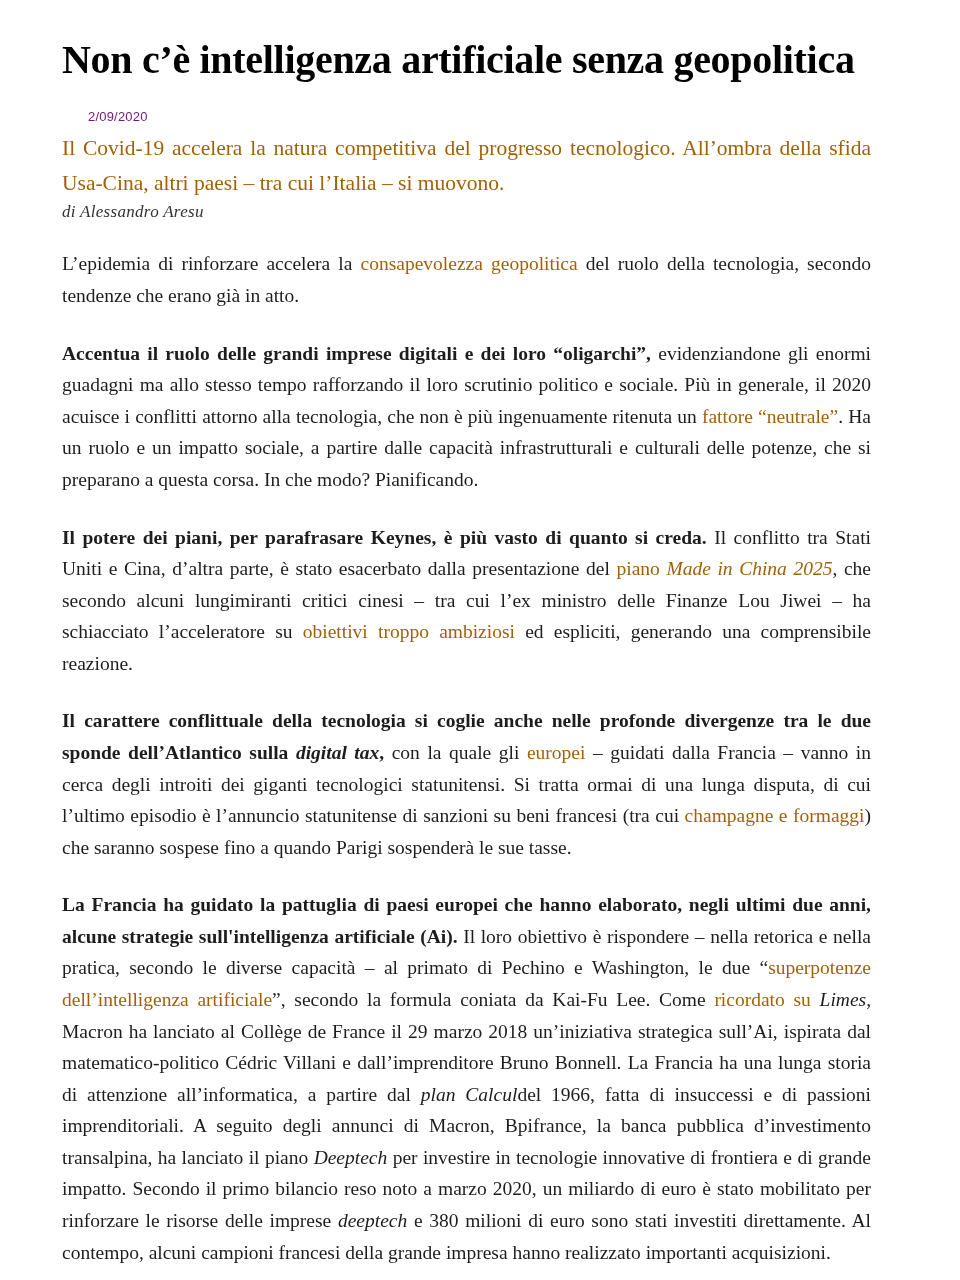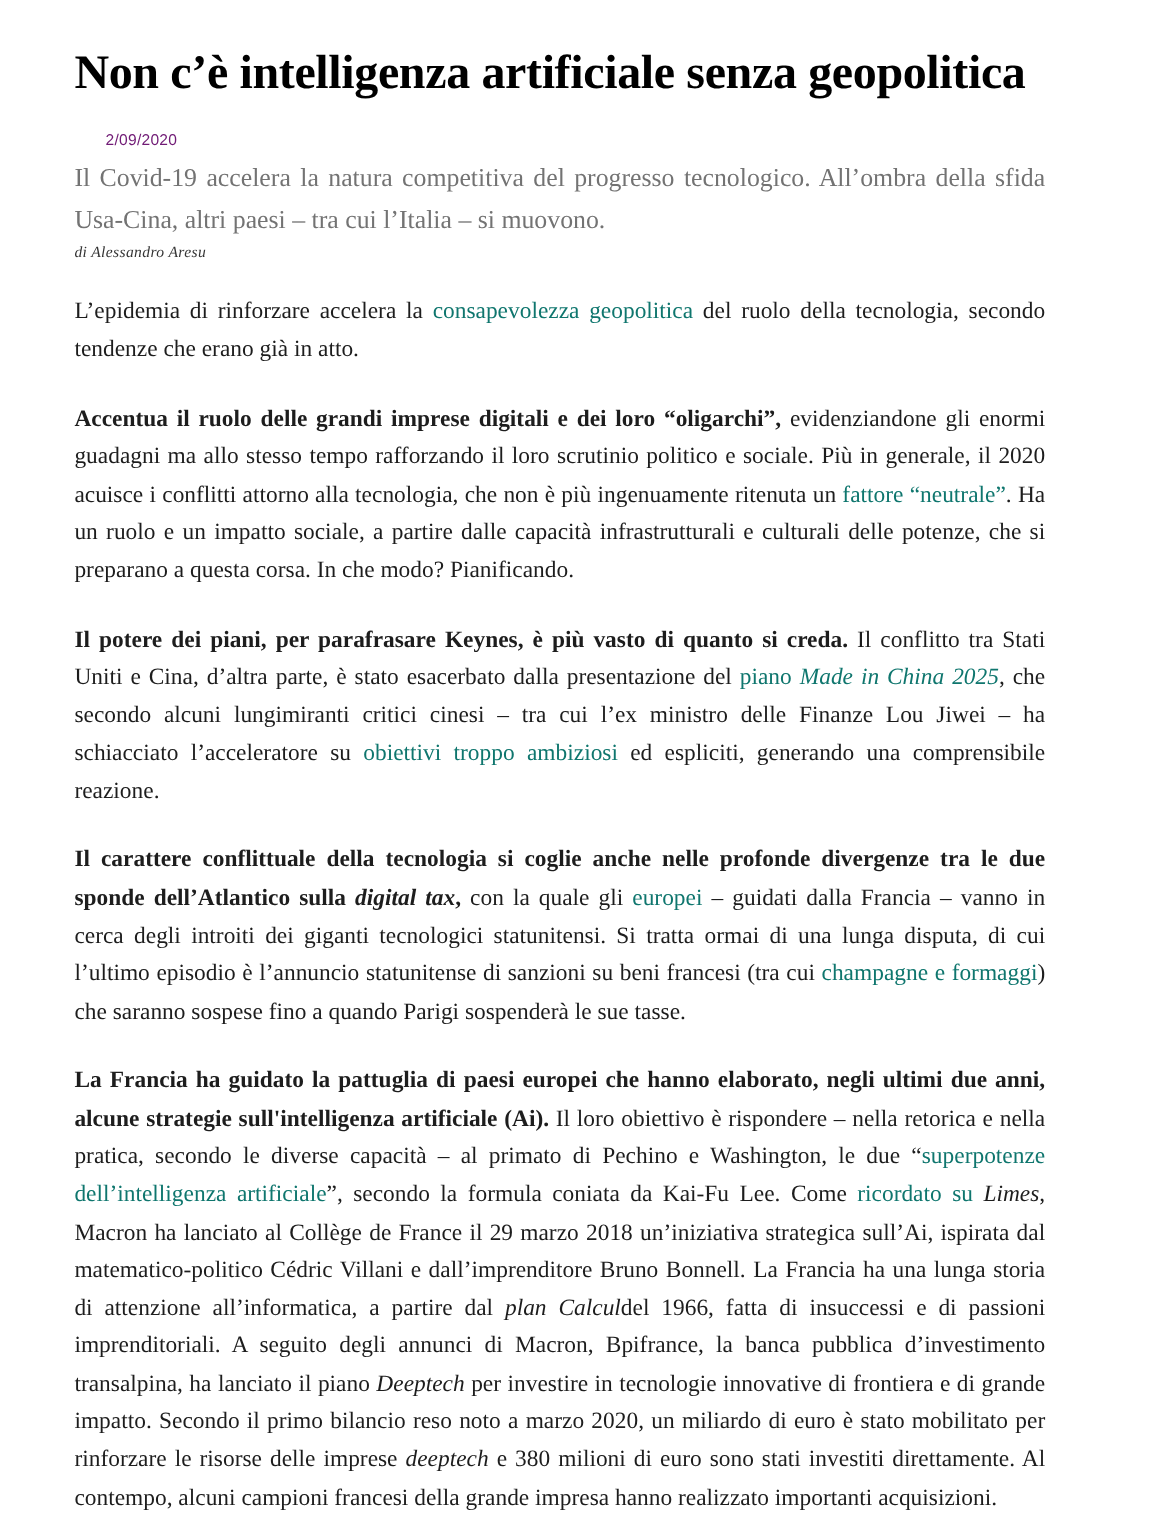--- a/index.html
+++ b/index.html
@@ -33,45 +33,45 @@
     font-family: "Liberation Sans", "DejaVu Sans", sans-serif;
     font-size: 13px;
     color: #701a75;
     margin: 26px 0 0 26px;
     letter-spacing: 0.2px;
   }
   .standfirst {
     font-size: 21.5px;
     line-height: 1.62;
     margin: 7px 0 0 0;
-    color: #737373;
+    color: #a16207;
     text-align: justify;
     max-width: 838px;
   }
   .byline {
-    font-size: 13px;
+    font-size: 17px;
     font-style: italic;
     color: #333333;
     margin: 2px 0 0 0;
     letter-spacing: 0.3px;
   }
   p.body-par {
     font-size: 19.5px;
     line-height: 1.62;
     text-align: justify;
     margin: 26px 0 0 0;
     color: #1d1d1d;
     max-width: 838px;
   }
   .lead-in {
     font-weight: bold;
     margin-top: 40px;
   }
   a.inline-link {
-    color: #0f766e;
+    color: #a16207;
     text-decoration: none;
   }
   em, .ital {
     font-style: italic;
   }
   .spacer-bottom {
     height: 20px;
   }
 </style>
 </head>

